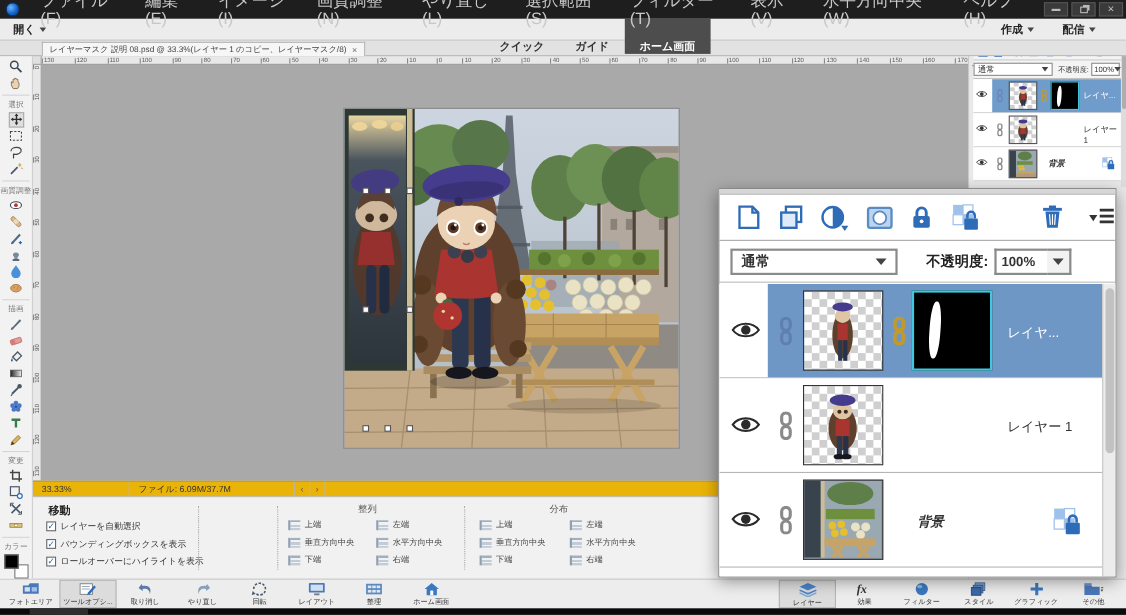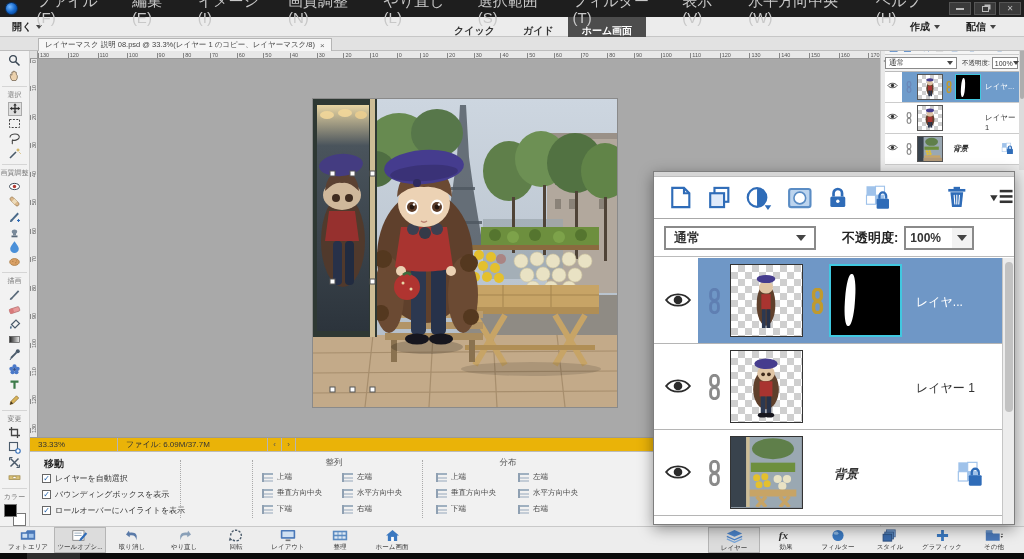--- a/index.html
+++ b/index.html
@@ -15,21 +15,21 @@
   .wincontrols { margin-left:auto; display:flex; align-items:center; height:17px; }
   .winbtn { width:22px; height:13px; margin-right:3px; color:#bbb; font-size:8px; display:flex; align-items:center; justify-content:center; background:#3a3a3a; border:1px solid #555; }
   .winbtn .bar { width:8px; height:2px; background:#bbb; }
   .winbtn .rest { width:7px; height:6px; border:1px solid #bbb; box-shadow:2px -2px 0 -0.5px #bbb; }
 
   
   .topbar { position:absolute; left:0; top:17px; width:1024px; height:20px; background:#ececec; border-bottom:1px solid #c6c6c6; display:flex; align-items:center; z-index:9; }
   .open-btn { font-weight:bold; font-size:10px; color:#222; margin-left:12px; display:flex; align-items:center; gap:4px; }
   .caret { width:0; height:0; border-left:3px solid transparent; border-right:3px solid transparent; border-top:4px solid #444; display:inline-block; }
   .mode-tabs { position:absolute; left:440px; top:0; height:20px; display:flex; }
-  .mode-tab { padding:4px 14px; line-height:20px; font-size:10px; font-weight:bold; color:#333; }
+  .mode-tab { padding:16px 14px; line-height:20px; font-size:10px; font-weight:bold; color:#333; }
   .mode-tab.active { background:#4d4d4d; color:#fff; }
   .topbar-right { margin-left:auto; display:flex; gap:26px; margin-right:28px; }
   .tb-menu { font-weight:bold; font-size:10px; color:#222; display:flex; align-items:center; gap:4px; }
 
   
   .docbar { position:absolute; left:0; top:37px; width:1024px; height:14px; background:#e2e2e2; border-bottom:1px solid #bdbdbd; z-index:8; }
   .doctab { position:absolute; left:38px; top:1px; height:13px; background:#f6f6f6; border:1px solid #b5b5b5; border-bottom:none; padding:0 6px; font-size:7.5px; color:#444; display:flex; align-items:center; gap:5px;text-align:right; }
   .doctab .x { color:#666; font-size:8px; }
 
   

